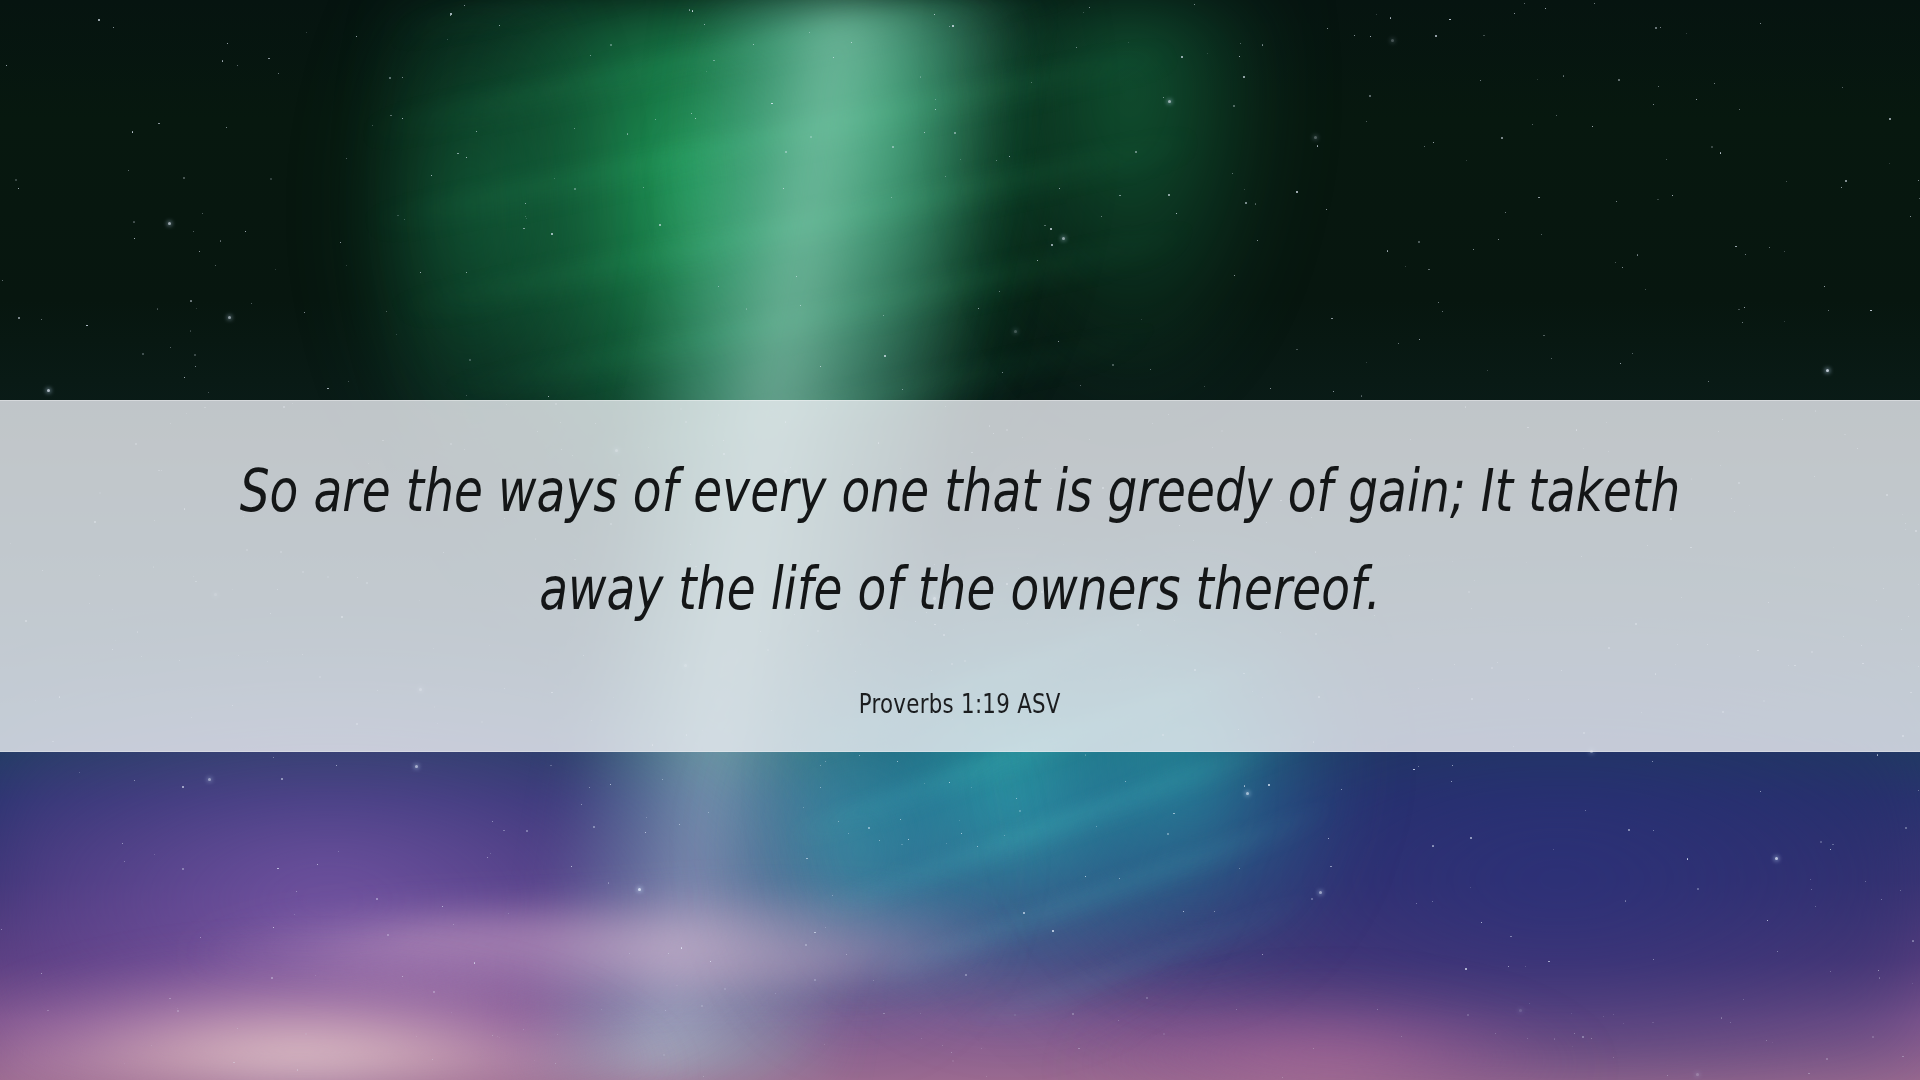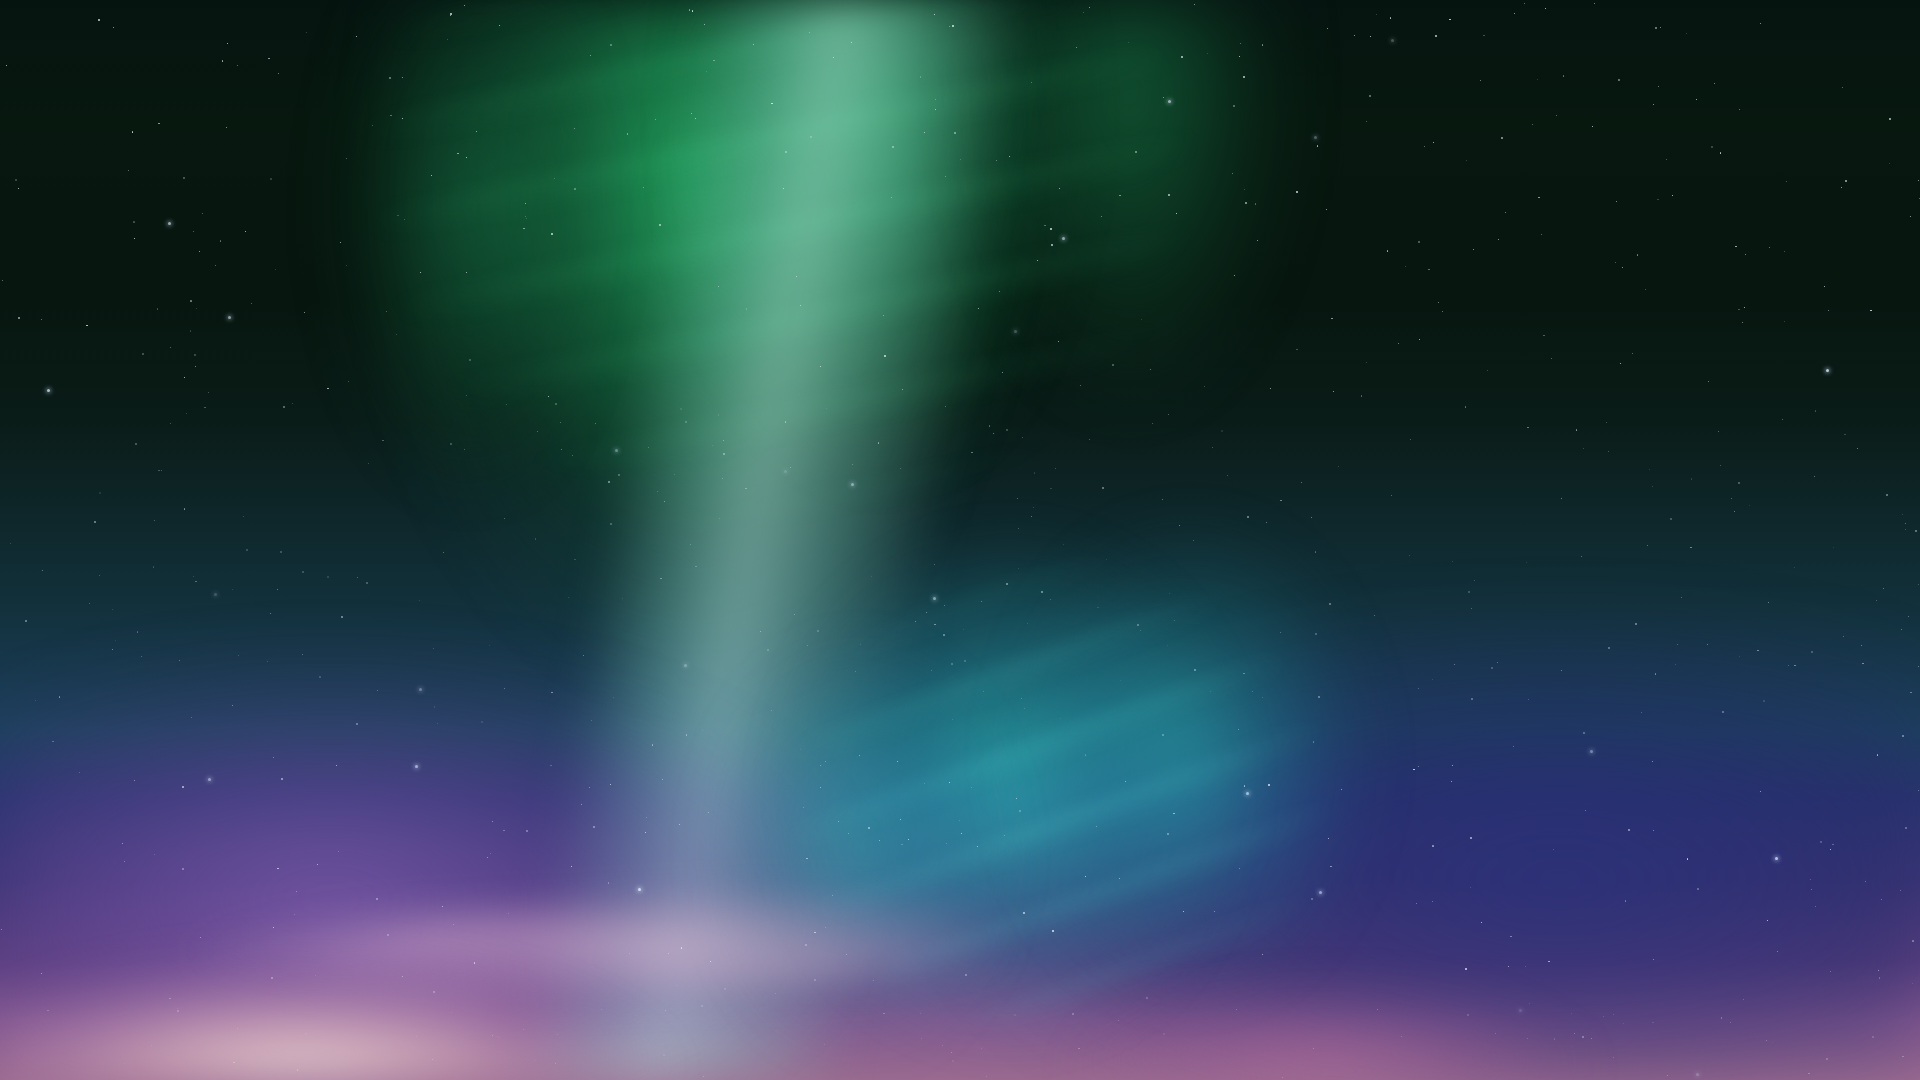--- a/index.html
+++ b/index.html
@@ -1028,14 +1028,18 @@
       <span style="left: 1743.3px; top: 998.7px; width: 1.2px; height: 1.2px; opacity: 0.32;"></span>
       <span style="left: 277.4px; top: 867.9px; width: 1.2px; height: 1.2px; opacity: 0.75;"></span>
       <span style="left: 42.3px; top: 569.7px; width: 1.2px; height: 1.2px; opacity: 0.51;"></span>
       <span style="left: 158.4px; top: 122.5px; width: 1.2px; height: 1.2px; opacity: 0.67;"></span>
       <span style="left: 647.8px; top: 447.3px; width: 1.2px; height: 1.2px; opacity: 0.33;"></span>
       <span style="left: 1652.4px; top: 1021.5px; width: 1.2px; height: 1.2px; opacity: 0.16;"></span>
       <span style="left: 97.9px; top: 19.2px; width: 2px; height: 2px; opacity: 0.87;"></span>
       <span style="left: 1905px; top: 529.1px; width: 1.2px; height: 1.2px; opacity: 0.31;"></span>
     </div>
 
+  <div id="quote-band">
+    <div id="quote-text">So are the ways of every one that is greedy of gain; It taketh away the life of the owners thereof.</div>
+    <div id="quote-ref">Proverbs 1:19 ASV</div>
+  </div>
 
 </div>
 
 </body></html>

